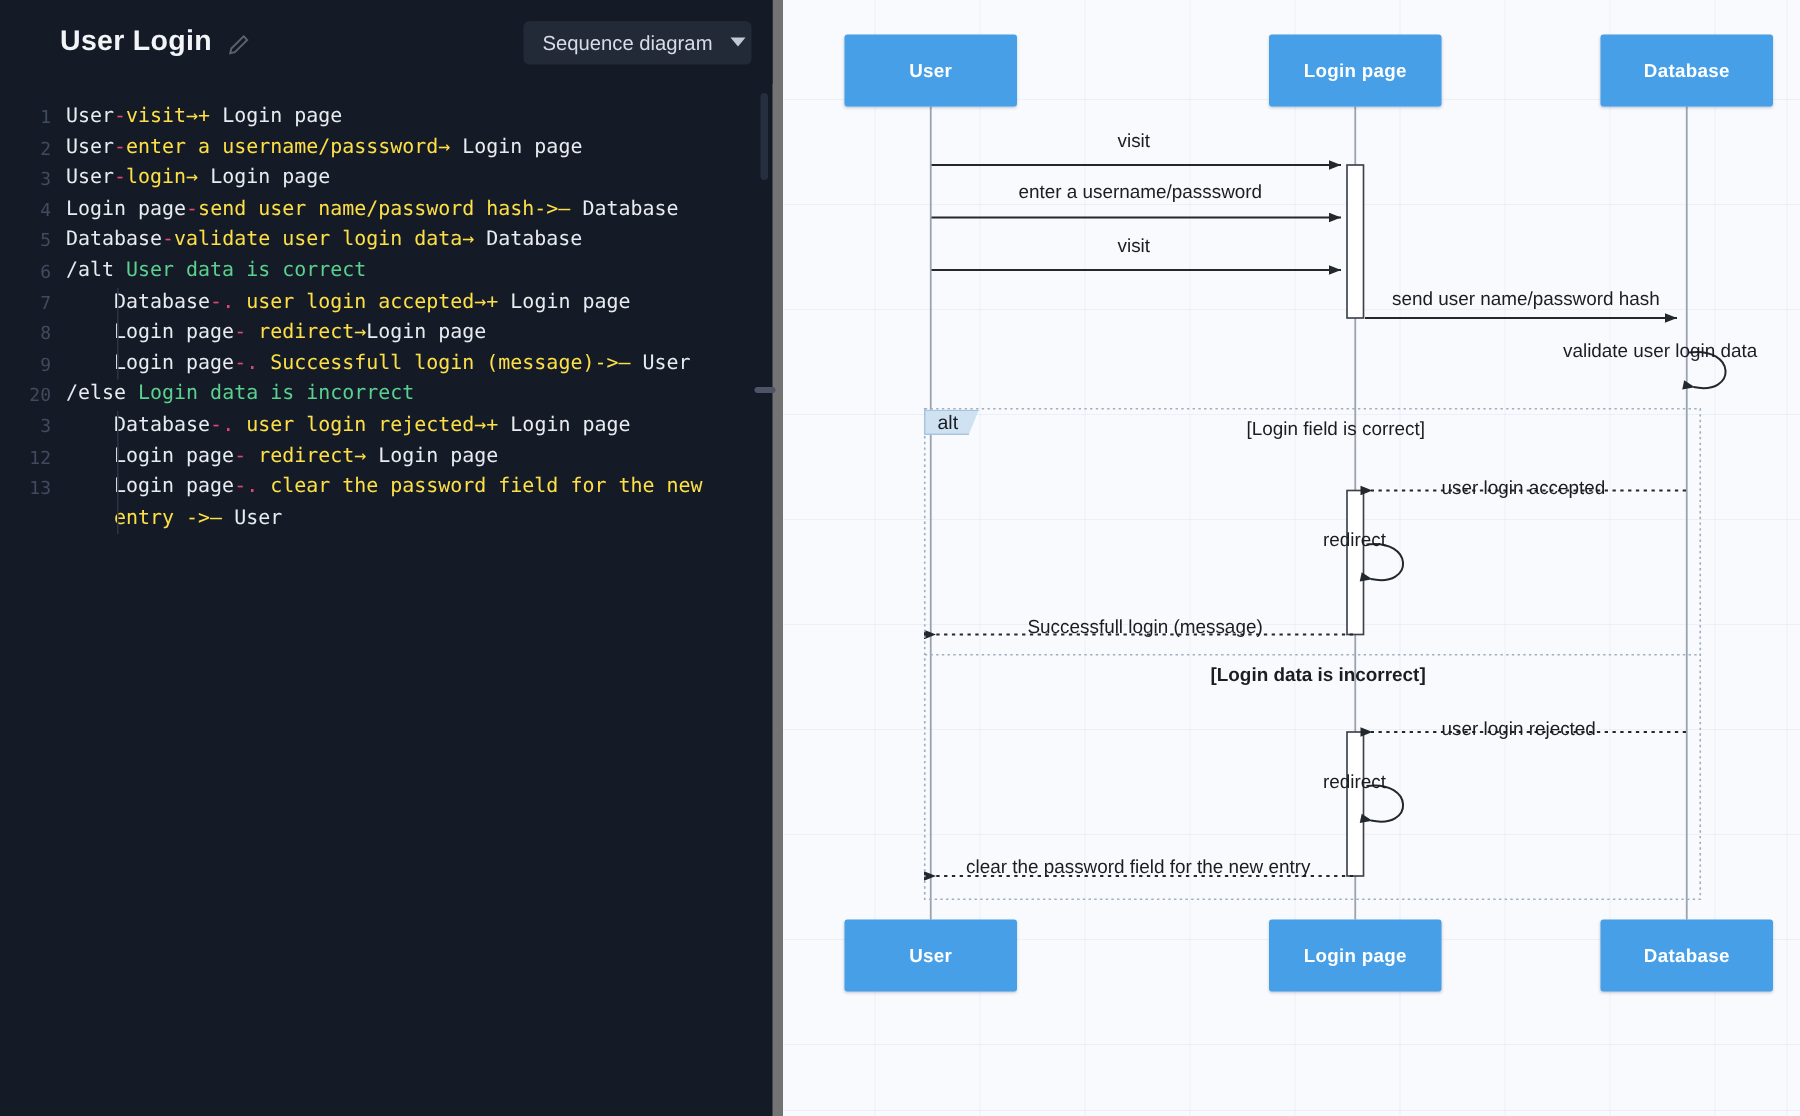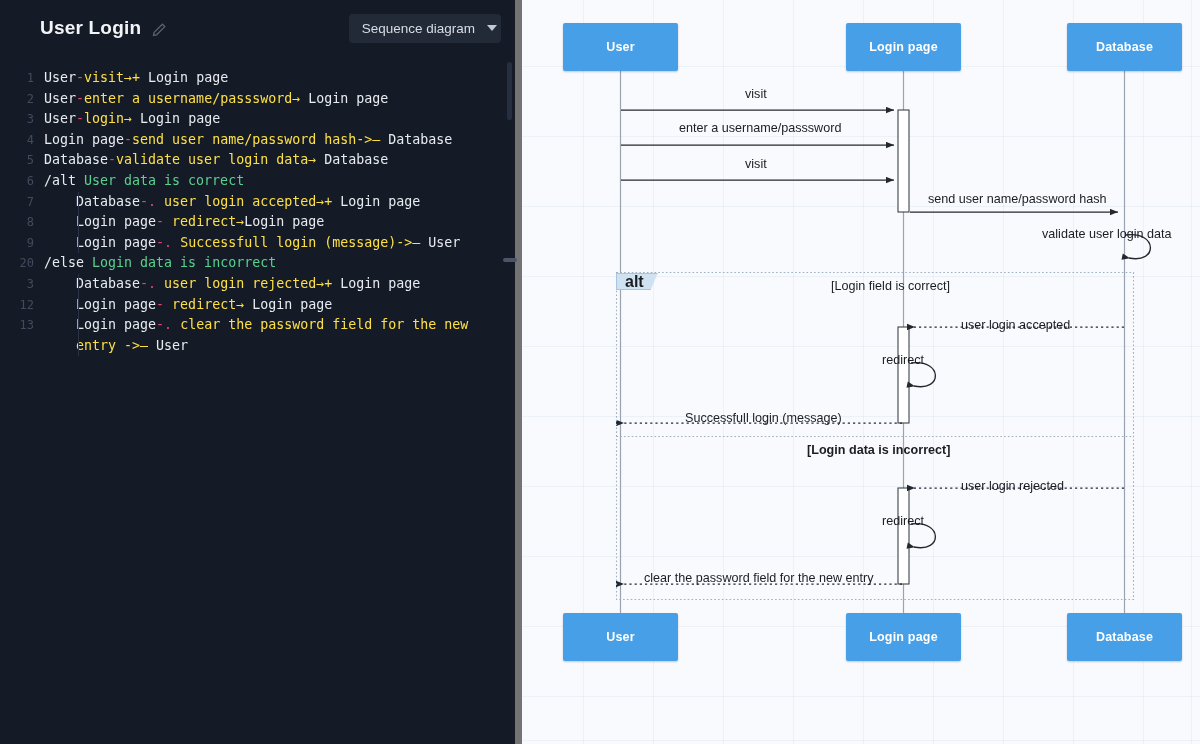--- a/index.html
+++ b/index.html
@@ -112,26 +112,25 @@
     white-space:nowrap;
   }
   .frag-label{
     position:absolute;color:#1a1d22;font-size:12.6px;
     white-space:nowrap;
   }
   .alt-tag{
     position:absolute;height:17px;box-sizing:border-box;
     background:#cfe2f2;border:1px solid #a9c5dd;
     border-right:none;
-    color:#1a1d22;font-size:16px;
+    color:#1a1d22;font-size:13px;
     display:flex;align-items:center;
     padding:0 9px 0 8px;
     clip-path:polygon(0 0,100% 0,calc(100% - 7px) 100%,0 100%);
     padding-right:14px;
-    font-weight:bold;
   }
 </style>
 </head>
 <body>
 
 <div class="app">
 
   <div class="editor-pane">
 
     <div class="editor-header">

